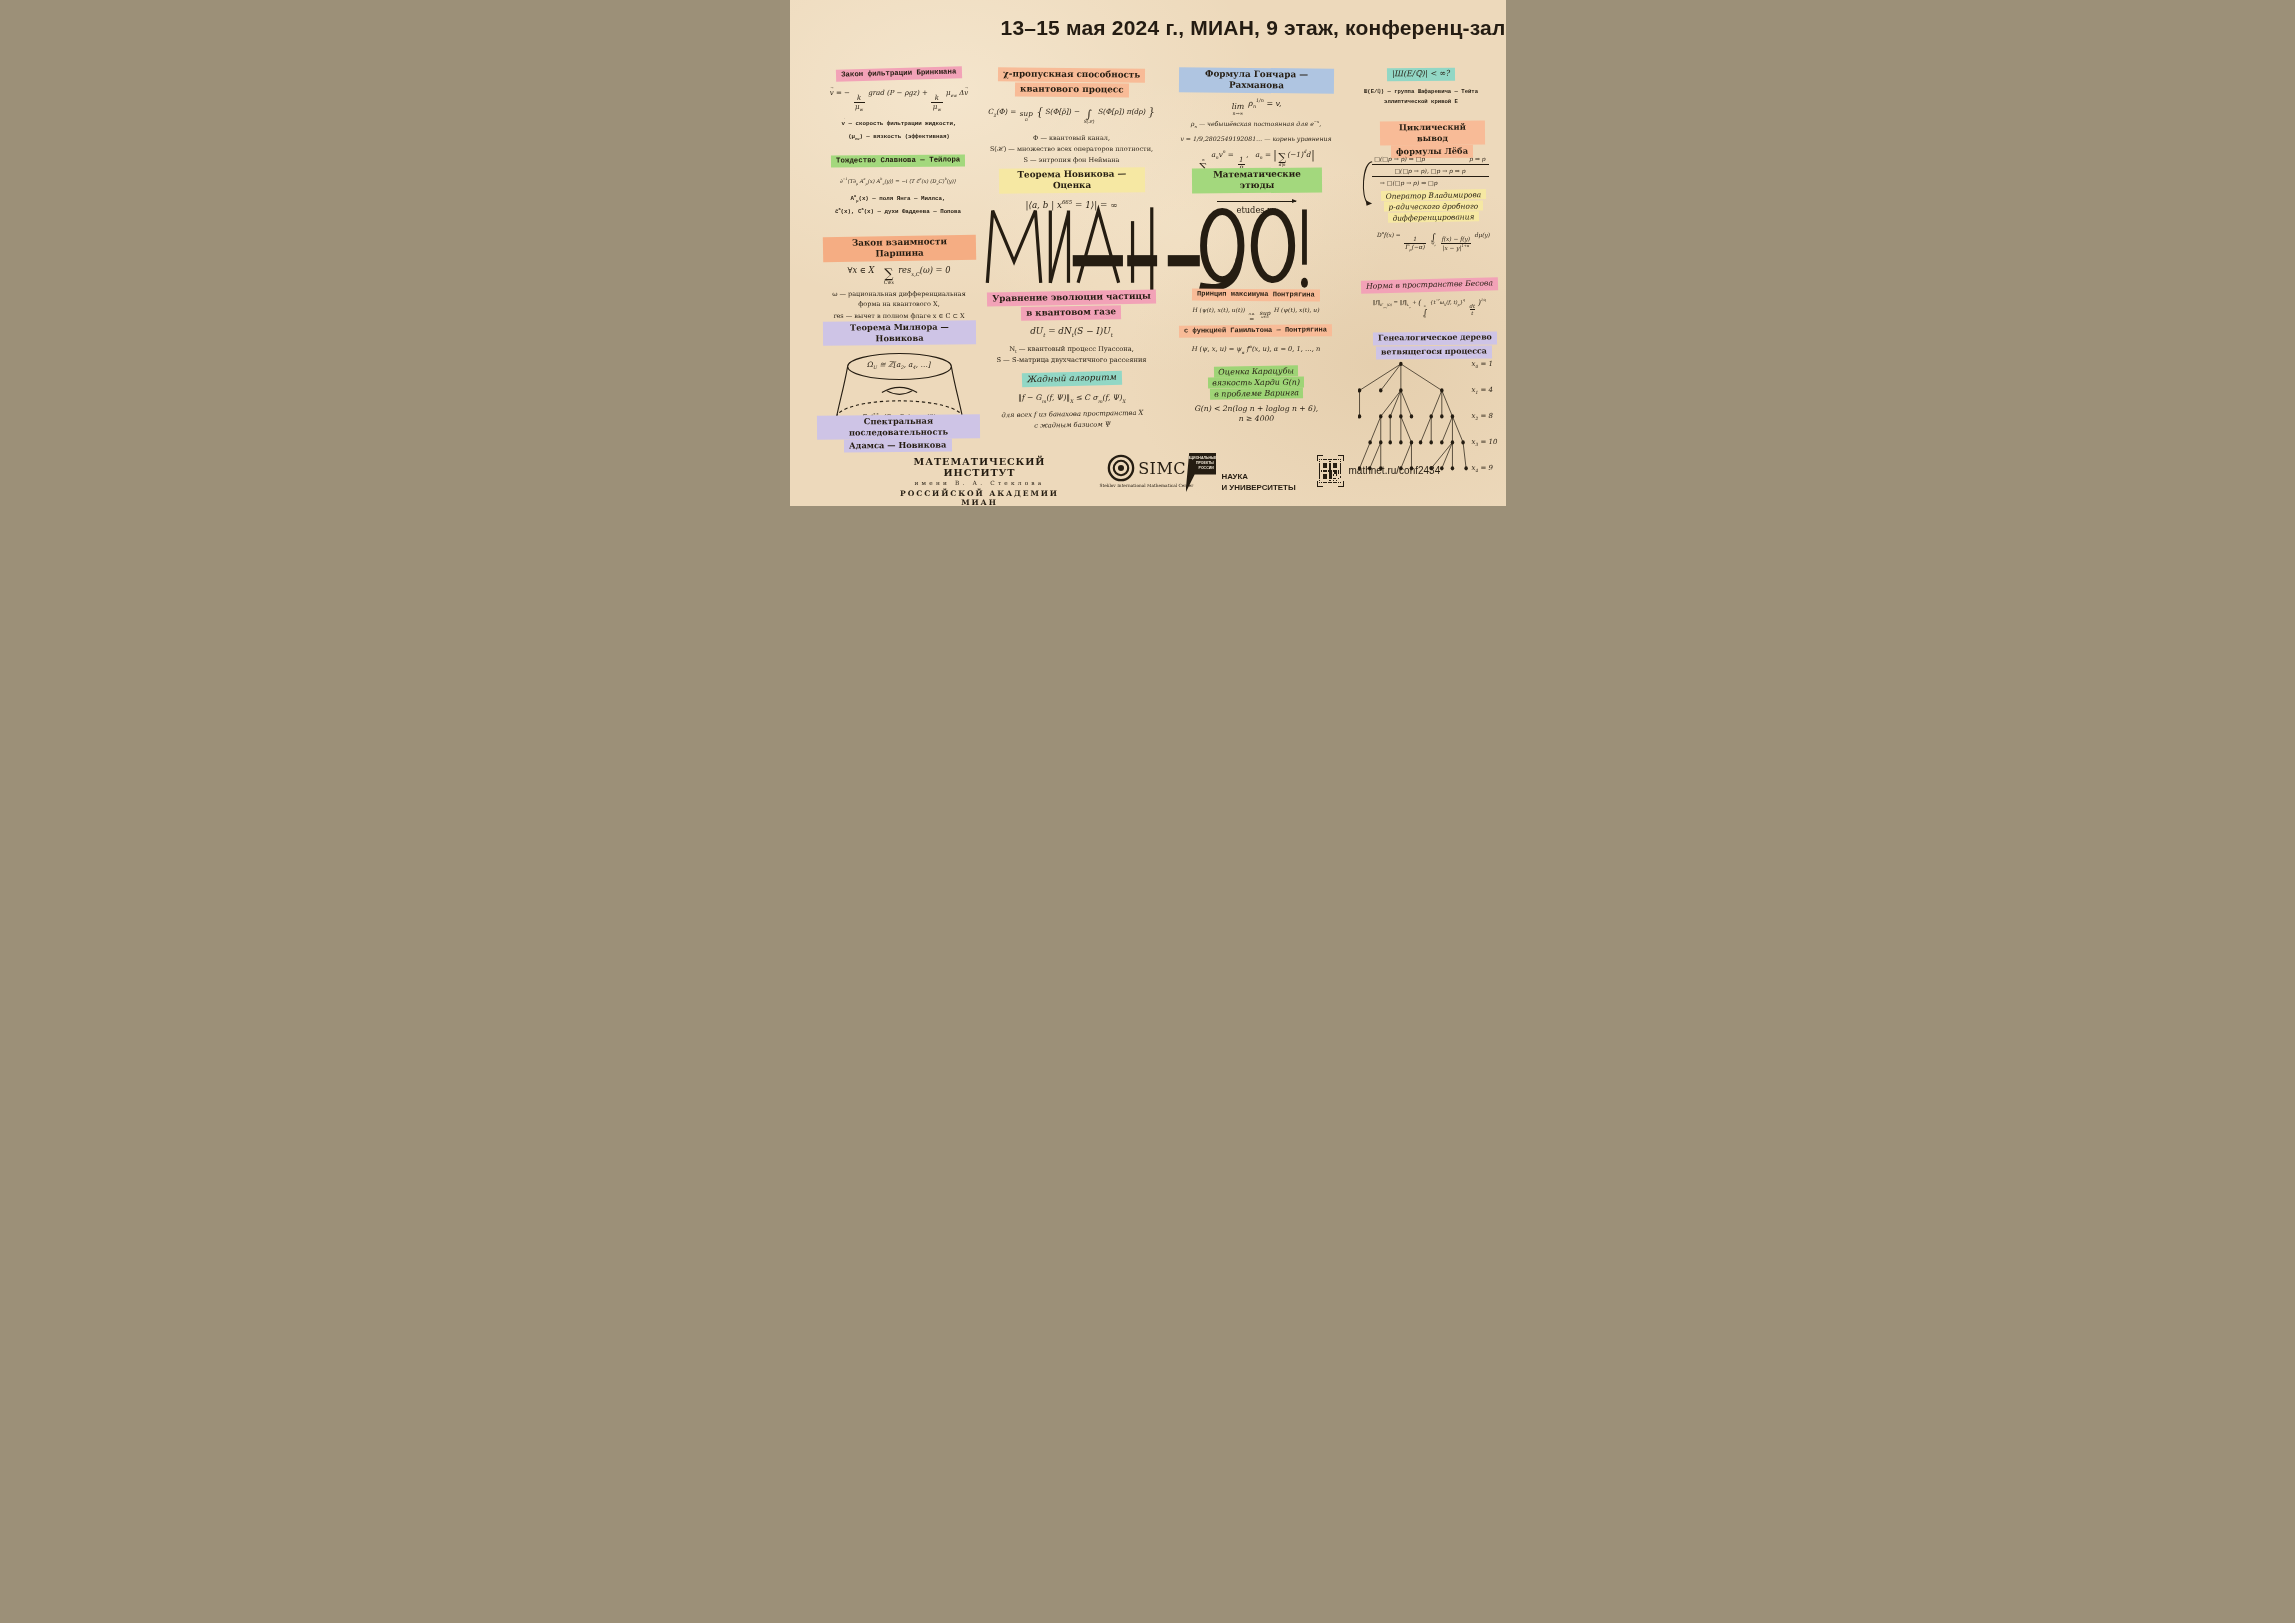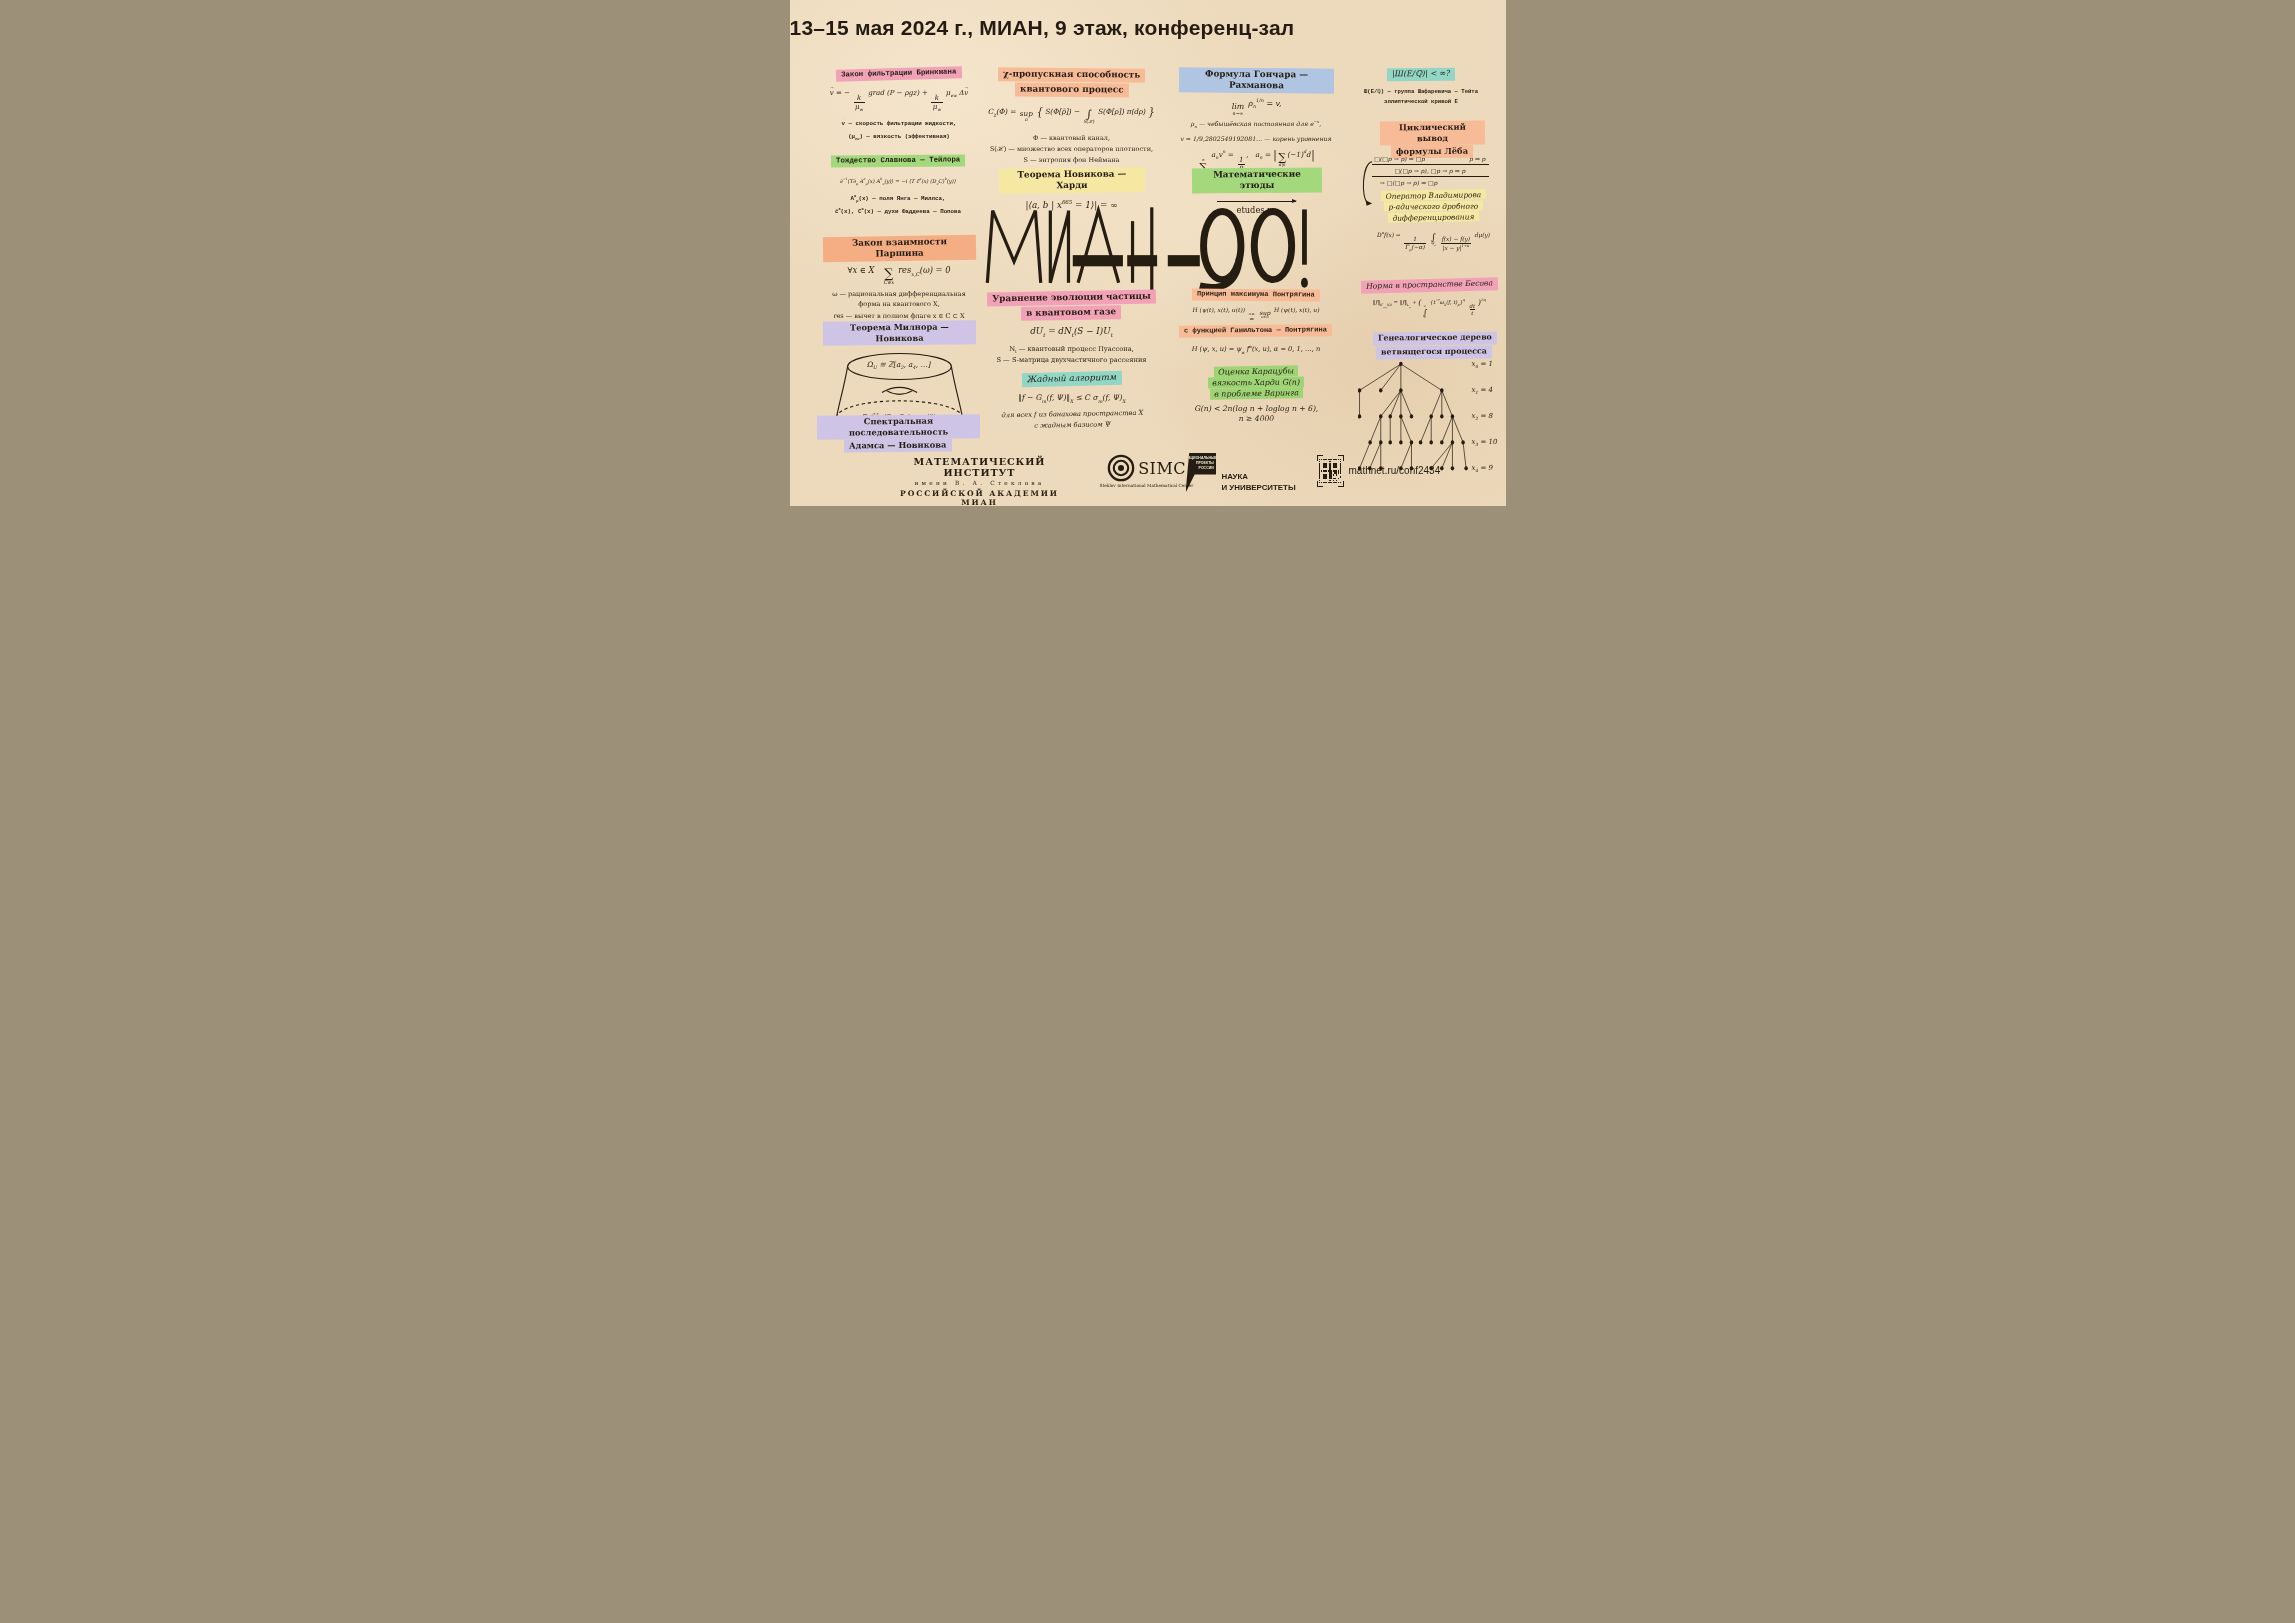--- a/index.html
+++ b/index.html
@@ -8,21 +8,21 @@
   }
   *{box-sizing:border-box}
   body{margin:0;background:#9c9078;display:flex;justify-content:center}
   .poster{position:relative;width:716px;height:506px;color:var(--ink);overflow:hidden;
     font-family:"DejaVu Serif",serif;
     background:
       radial-gradient(509px 352px at 22% 18%, rgba(255,247,230,.40), transparent 62%),
       radial-gradient(416px 324px at 82% 72%, rgba(208,180,140,.28), transparent 60%),
       radial-gradient(324px 231px at 55% 45%, rgba(255,244,222,.25), transparent 65%),
       var(--paper);}
-  .poster-title{position:absolute;top:15.7px;left:0;right:0;text-align:left;
+  .poster-title{position:absolute;top:15.7px;left:0;right:0;text-align:right;
     font-family:"Liberation Sans",sans-serif;font-weight:800;font-size:21px;letter-spacing:0.2px;color:#241c12}
   .block{position:absolute;text-align:center}
   .hl{display:inline-block;padding:1.4px 5.1px 1.9px;line-height:1.22}
   .c-pink{background:var(--pink)} .c-green{background:var(--green)} .c-greenhand{background:var(--greenhand)}
   .c-orange{background:var(--orange)} .c-peach{background:var(--peach)} .c-lilac{background:var(--lilac)}
   .c-yellow{background:var(--yellow)} .c-teal{background:var(--teal)} .c-blue{background:var(--blue)}
   .t-mono{font-family:"Liberation Mono","DejaVu Sans Mono",monospace;font-weight:700}
   .t-serif{font-family:"DejaVu Serif",serif;font-weight:700}
   .hand{font-family:"DejaVu Serif",serif;font-style:italic}
   .fml{font-family:"DejaVu Serif",serif;font-style:italic} .r-15{transform:rotate(-1.5deg)} .r-1{transform:rotate(-1deg)}
@@ -227,21 +227,21 @@
           <span class="op-bot">S(ℋ)</span>
         </span> S(Φ[ρ]) π(dρ) <span class="big">}</span></div>
     <div class="defs">
       <div>Φ — квантовый канал,</div>
       <div>S(ℋ) — множество всех операторов плотности,</div>
       <div>S — энтропия фон Неймана</div>
     </div>
   </section>
 
   <section class="block b-adyan">
-    <span class="hl c-yellow t-serif r-05">Теорема Новикова — Харди</span>
+    <span class="hl c-yellow t-serif r-05">Теорема Новикова — Оценка</span>
     <div class="fml">|⟨a, b | x<sup>665</sup> = 1⟩| = ∞</div>
   </section>
 
   <svg class="mian-logo" viewBox="0 0 620 175" preserveAspectRatio="none" aria-label="МИАН — 90!">
     <polyline points="10,152 20,16 60,112 100,16 110,152" class="thin"></polyline>
     <line x1="128" y1="16" x2="128" y2="152" class="thin"></line>
     <line x1="128" y1="152" x2="162" y2="20" class="thin"></line>
     <line x1="162" y1="16" x2="162" y2="152" class="thin"></line>
     <polyline points="180,152 218,16 256,152" class="thin"></polyline>
     <rect x="170" y="100" width="94" height="21"></rect>

